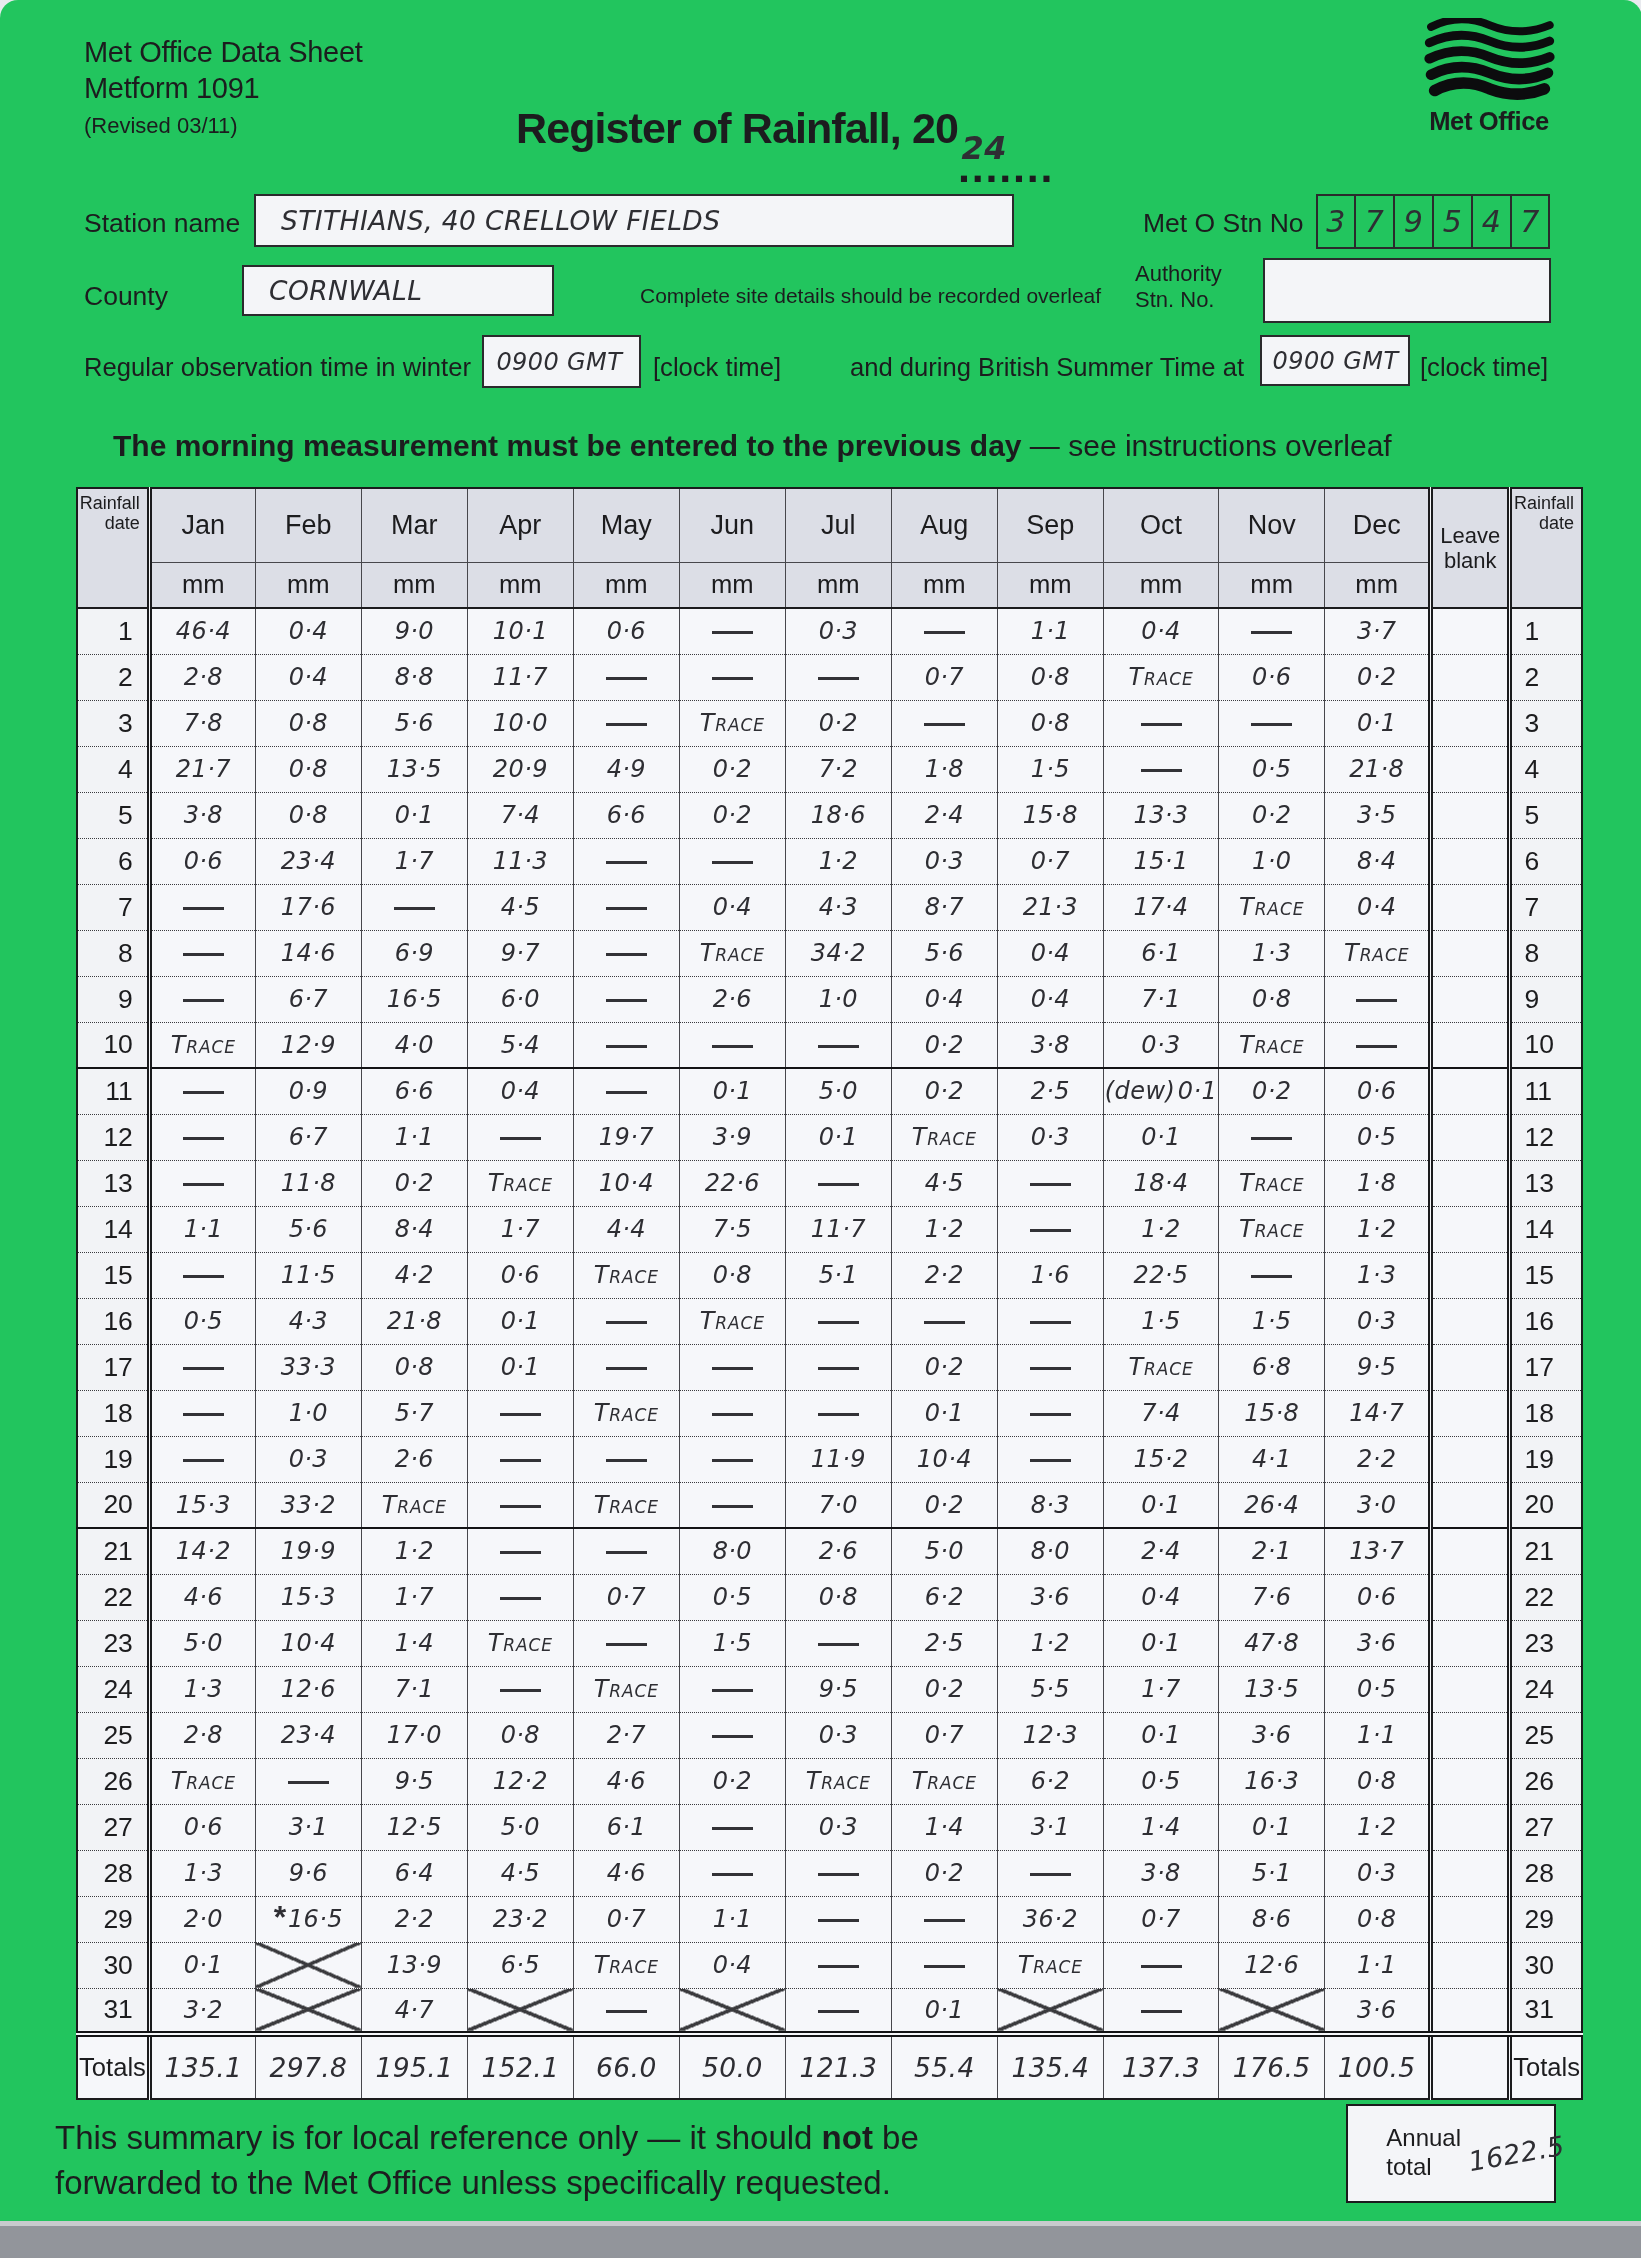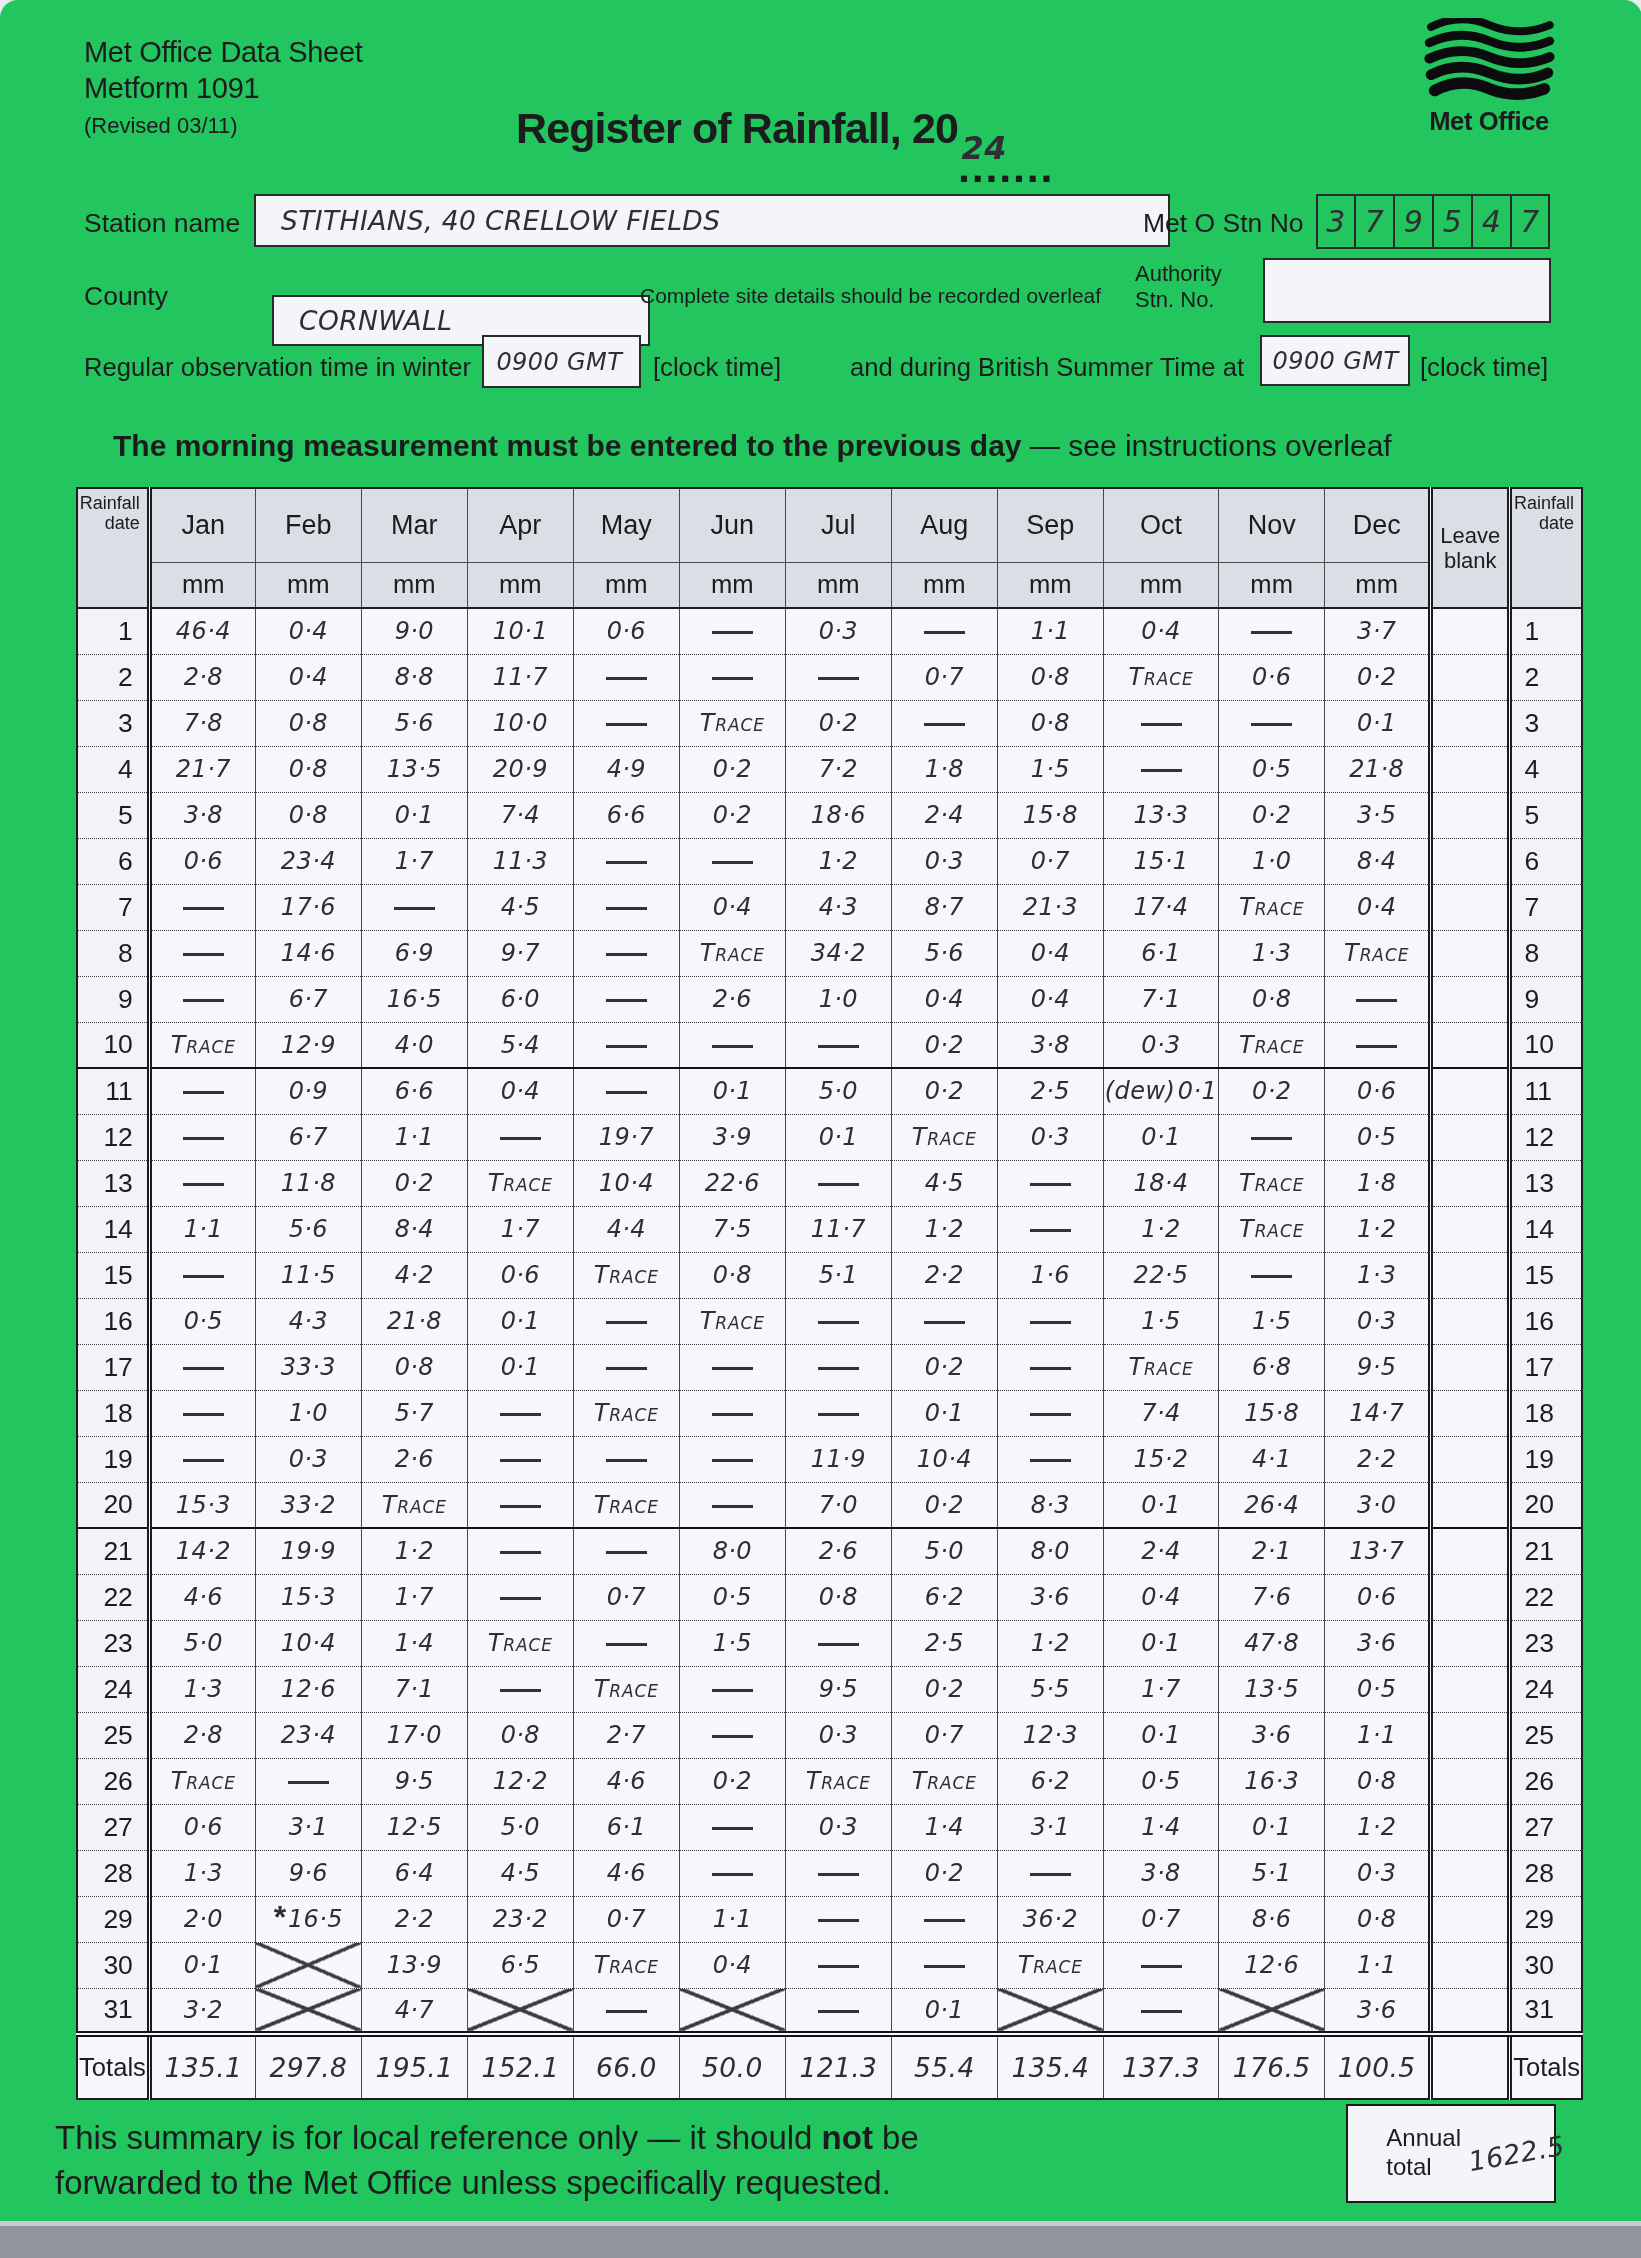--- a/index.html
+++ b/index.html
@@ -102,21 +102,21 @@
         <path d="M6 28 Q 40 12 74 26 Q 108 40 142 26" stroke-width="10"></path>
         <path d="M6 46 Q 40 30 74 44 Q 108 58 142 44" stroke-width="11"></path>
         <path d="M8 64 Q 40 48 74 62 Q 108 76 140 62" stroke-width="12"></path>
         <path d="M12 82 Q 42 66 74 80 Q 106 92 136 80" stroke-width="13"></path>
       </g>
     </svg>
     <div class="logo-name">Met Office</div>
   </div>
 
   <div class="fld-label" style="top:208px;left:84px;">Station name</div>
-  <div class="box" style="top:194px;left:254px;width:916px;height:53px;">
+  <div class="box" style="top:194px;left:254px;width:760px;height:53px;">
     <span class="hw">STITHIANS, 40 CRELLOW FIELDS</span>
   </div>
   <div class="fld-label" style="top:208px;left:1143px;">Met O Stn No</div>
   <div class="digit-boxes" style="top:194px;left:1316px;">
       <div class="digit">
         <span class="hw">3</span>
       </div>
       <div class="digit">
         <span class="hw">7</span>
       </div>
@@ -128,21 +128,21 @@
       </div>
       <div class="digit">
         <span class="hw">4</span>
       </div>
       <div class="digit">
         <span class="hw">7</span>
       </div>
     </div>
 
   <div class="fld-label" style="top:281px;left:84px;">County</div>
-  <div class="box" style="top:265px;left:272px;width:378px;height:51px;margin-top:30px;">
+  <div class="box" style="top:265px;left:242px;width:312px;height:51px;">
     <span class="hw">CORNWALL</span>
   </div>
   <div class="fld-label small-label" style="top:284px;left:640px;">Complete site details should be recorded overleaf</div>
   <div class="fld-label auth-label" style="top:261px;left:1135px;">
     <div>Authority</div>
     <div>Stn. No.</div>
   </div>
   <div class="box" style="top:258px;left:1263px;width:288px;height:65px;">
     <span class="hw"></span>
   </div>

